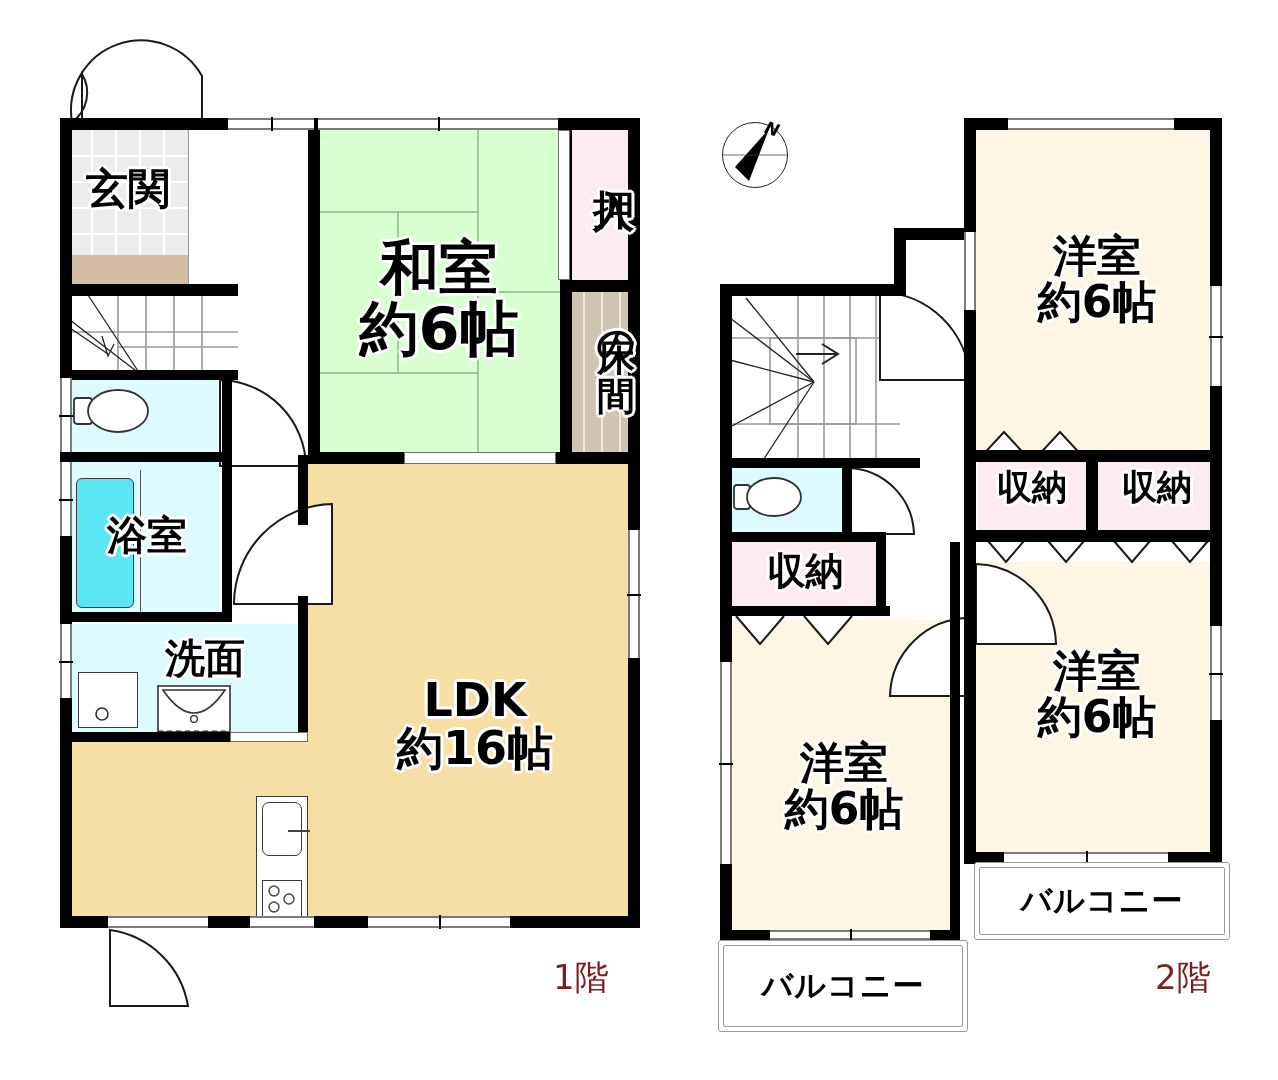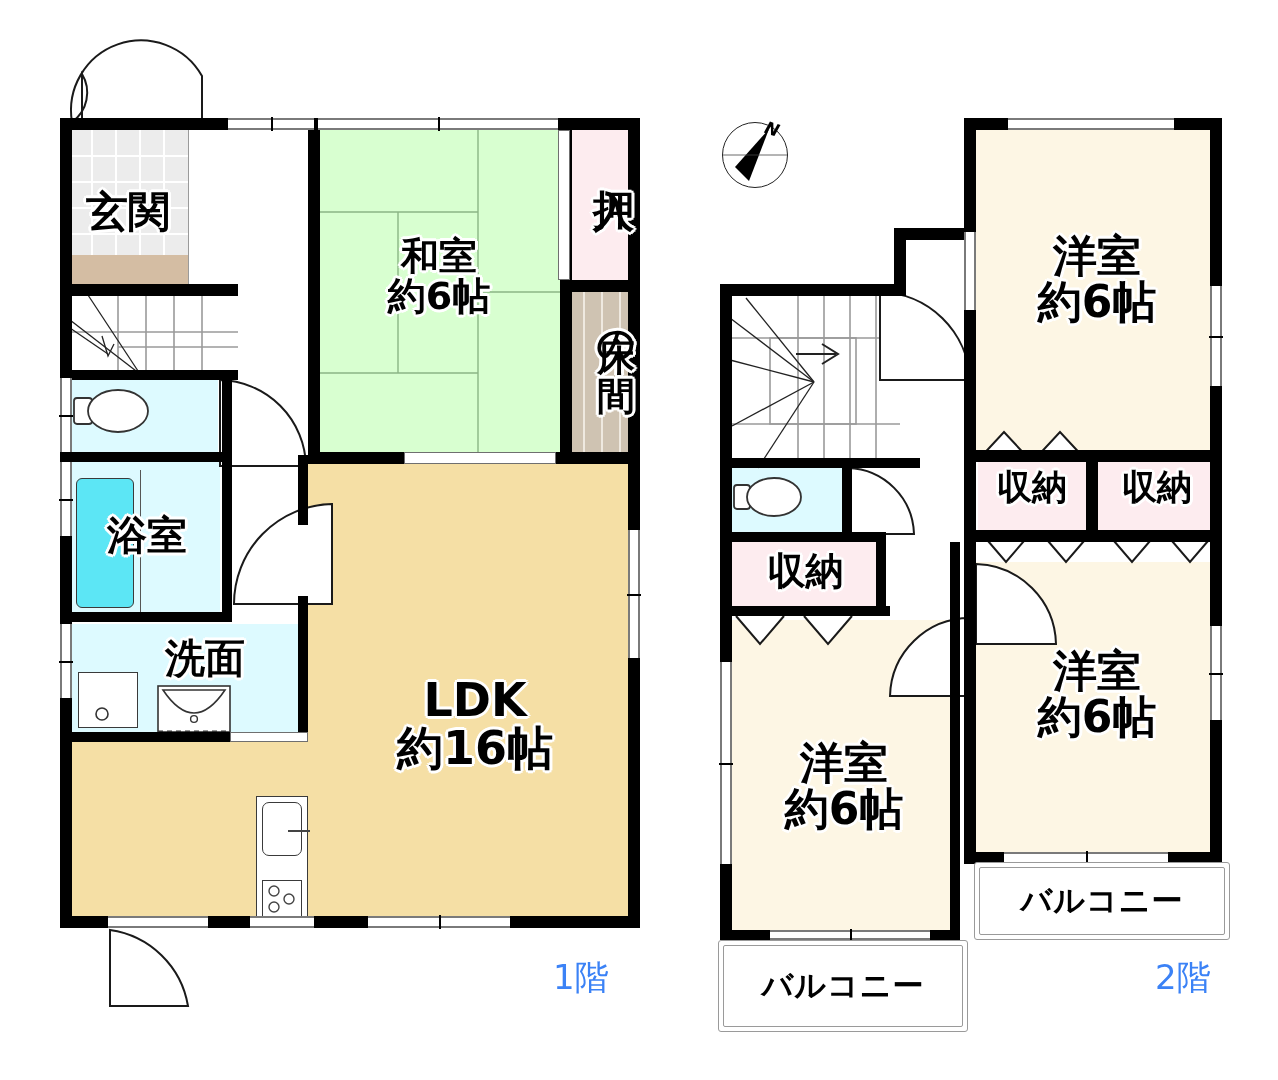--- a/index.html
+++ b/index.html
@@ -29,21 +29,21 @@
 
   
   .lbl{position:absolute;text-align:center;color:#000;font-weight:700;line-height:1.04;
        white-space:pre;pointer-events:none;
        text-shadow:
         2px 0 0 #fff,-2px 0 0 #fff,0 2px 0 #fff,0 -2px 0 #fff,
         2px 2px 0 #fff,-2px 2px 0 #fff,2px -2px 0 #fff,-2px -2px 0 #fff,
         3px 0 0 #fff,-3px 0 0 #fff,0 3px 0 #fff,0 -3px 0 #fff;}
   .lbl.vert{writing-mode:vertical-rl;text-orientation:upright;white-space:nowrap;}
 
-  .floorlbl{position:absolute;font-size:34px;color:#3b82f6;font-weight:400;}
+  .floorlbl{position:absolute;font-size:34px;color:#7f1d1d;font-weight:400;}
 
   
   .fx{position:absolute;box-sizing:border-box;border:1.6px solid #3a3a3a;background:#ffffff;}
 
   
   .balc{position:absolute;box-sizing:border-box;background:#ffffff;
         border:1.5px solid #9a9a9a;border-radius:3px;}
   .balc .inner{position:absolute;inset:4px;border:1.5px solid #9a9a9a;border-radius:2px;}
   .balc span{position:absolute;inset:0;display:flex;align-items:center;justify-content:center;
              font-size:31px;font-weight:700;color:#000;letter-spacing:1px;}
@@ -231,23 +231,23 @@
     <div class="winH" style="left:368px;top:916px;width:142px;height:12px;">
         <div class="mul"></div>
       </div>
     <div class="winH" style="left:250px;top:916px;width:64px;height:12px;"></div>
     <div class="winH" style="left:108px;top:916px;width:100px;height:12px;"></div>
 
     <div class="slide" style="left:558px;top:130px;width:12px;height:150px;"></div>
     <div class="slide" style="left:404px;top:452px;width:152px;height:12px;"></div>
     <div class="slide" style="left:230px;top:732px;width:78px;height:10px;"></div>
 
-    <div class="lbl" style="left:68px;top:167px;width:120px;font-size:42px;margin-top:23px;">玄関</div>
-
-    <div class="lbl" style="left:318px;top:237px;width:242px;font-size:38px;">和室
+    <div class="lbl" style="left:68px;top:167px;width:120px;font-size:42px;">玄関</div>
+
+    <div class="lbl" style="left:318px;top:237px;width:242px;font-size:59px;">和室
 約6帖</div>
 
     <div class="lbl vert" style="left:575px;top:157px;width:60px;font-size:41px;">押入</div>
 
     <div class="lbl vert" style="left:575px;top:305px;width:60px;font-size:38px;">床の間</div>
 
     <div class="lbl" style="left:82px;top:515px;width:130px;font-size:40px;">浴室</div>
 
     <div class="lbl" style="left:140px;top:638px;width:130px;font-size:40px;">洗面</div>
 

